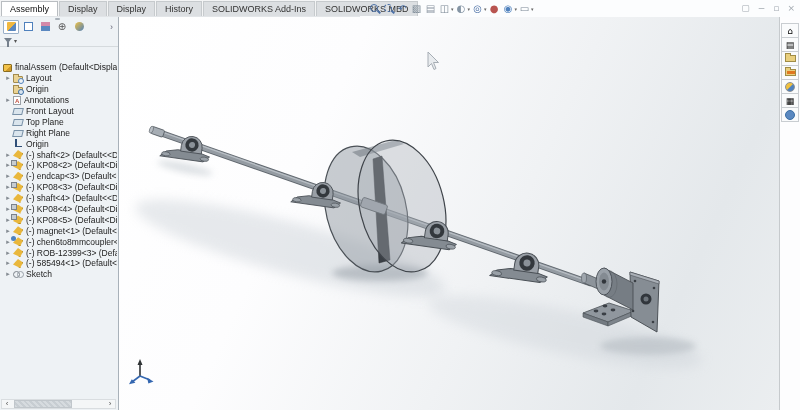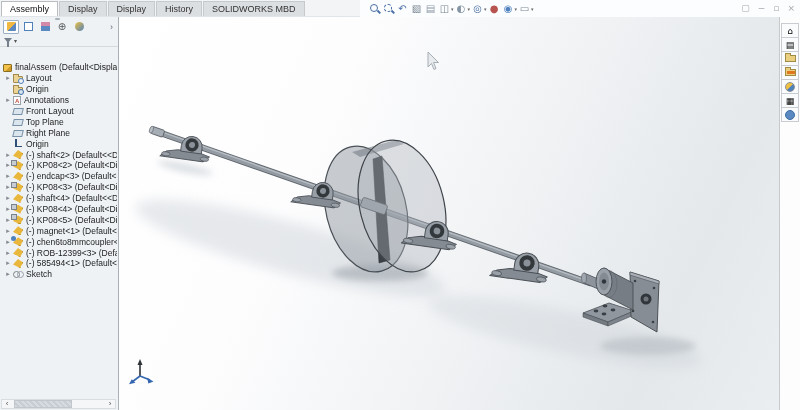--- a/index.html
+++ b/index.html
@@ -217,20 +217,21 @@
     <polygon points="428,52 428,67 431.5,63.5 434,69.5 436,68.5 433.5,62.5 438.5,62.5" fill="#e8ebee" stroke="#a6adb4" stroke-width="1"></polygon>
   </svg>
 </div>
 
 <div id="top-strip">
   <div id="tab-bar">
       <div class="tab active">Assembly</div>
       <div class="tab">Display</div>
       <div class="tab">Display</div>
       <div class="tab">History</div>
+      <div class="tab">SOLIDWORKS Add-Ins</div>
       <div class="tab">SOLIDWORKS MBD</div>
     </div>
   <div id="headsup">
       <span class="hu-ic hu-zoom-to-fit-icon"></span>
       <span class="hu-ic hu-zoom-to-area-icon"></span>
       <span class="hu-ic hu-previous-view-icon">
         <span class="hu-g">↶</span>
       </span>
       <span class="hu-ic hu-section-view-icon">
         <span class="hu-g">▧</span>

